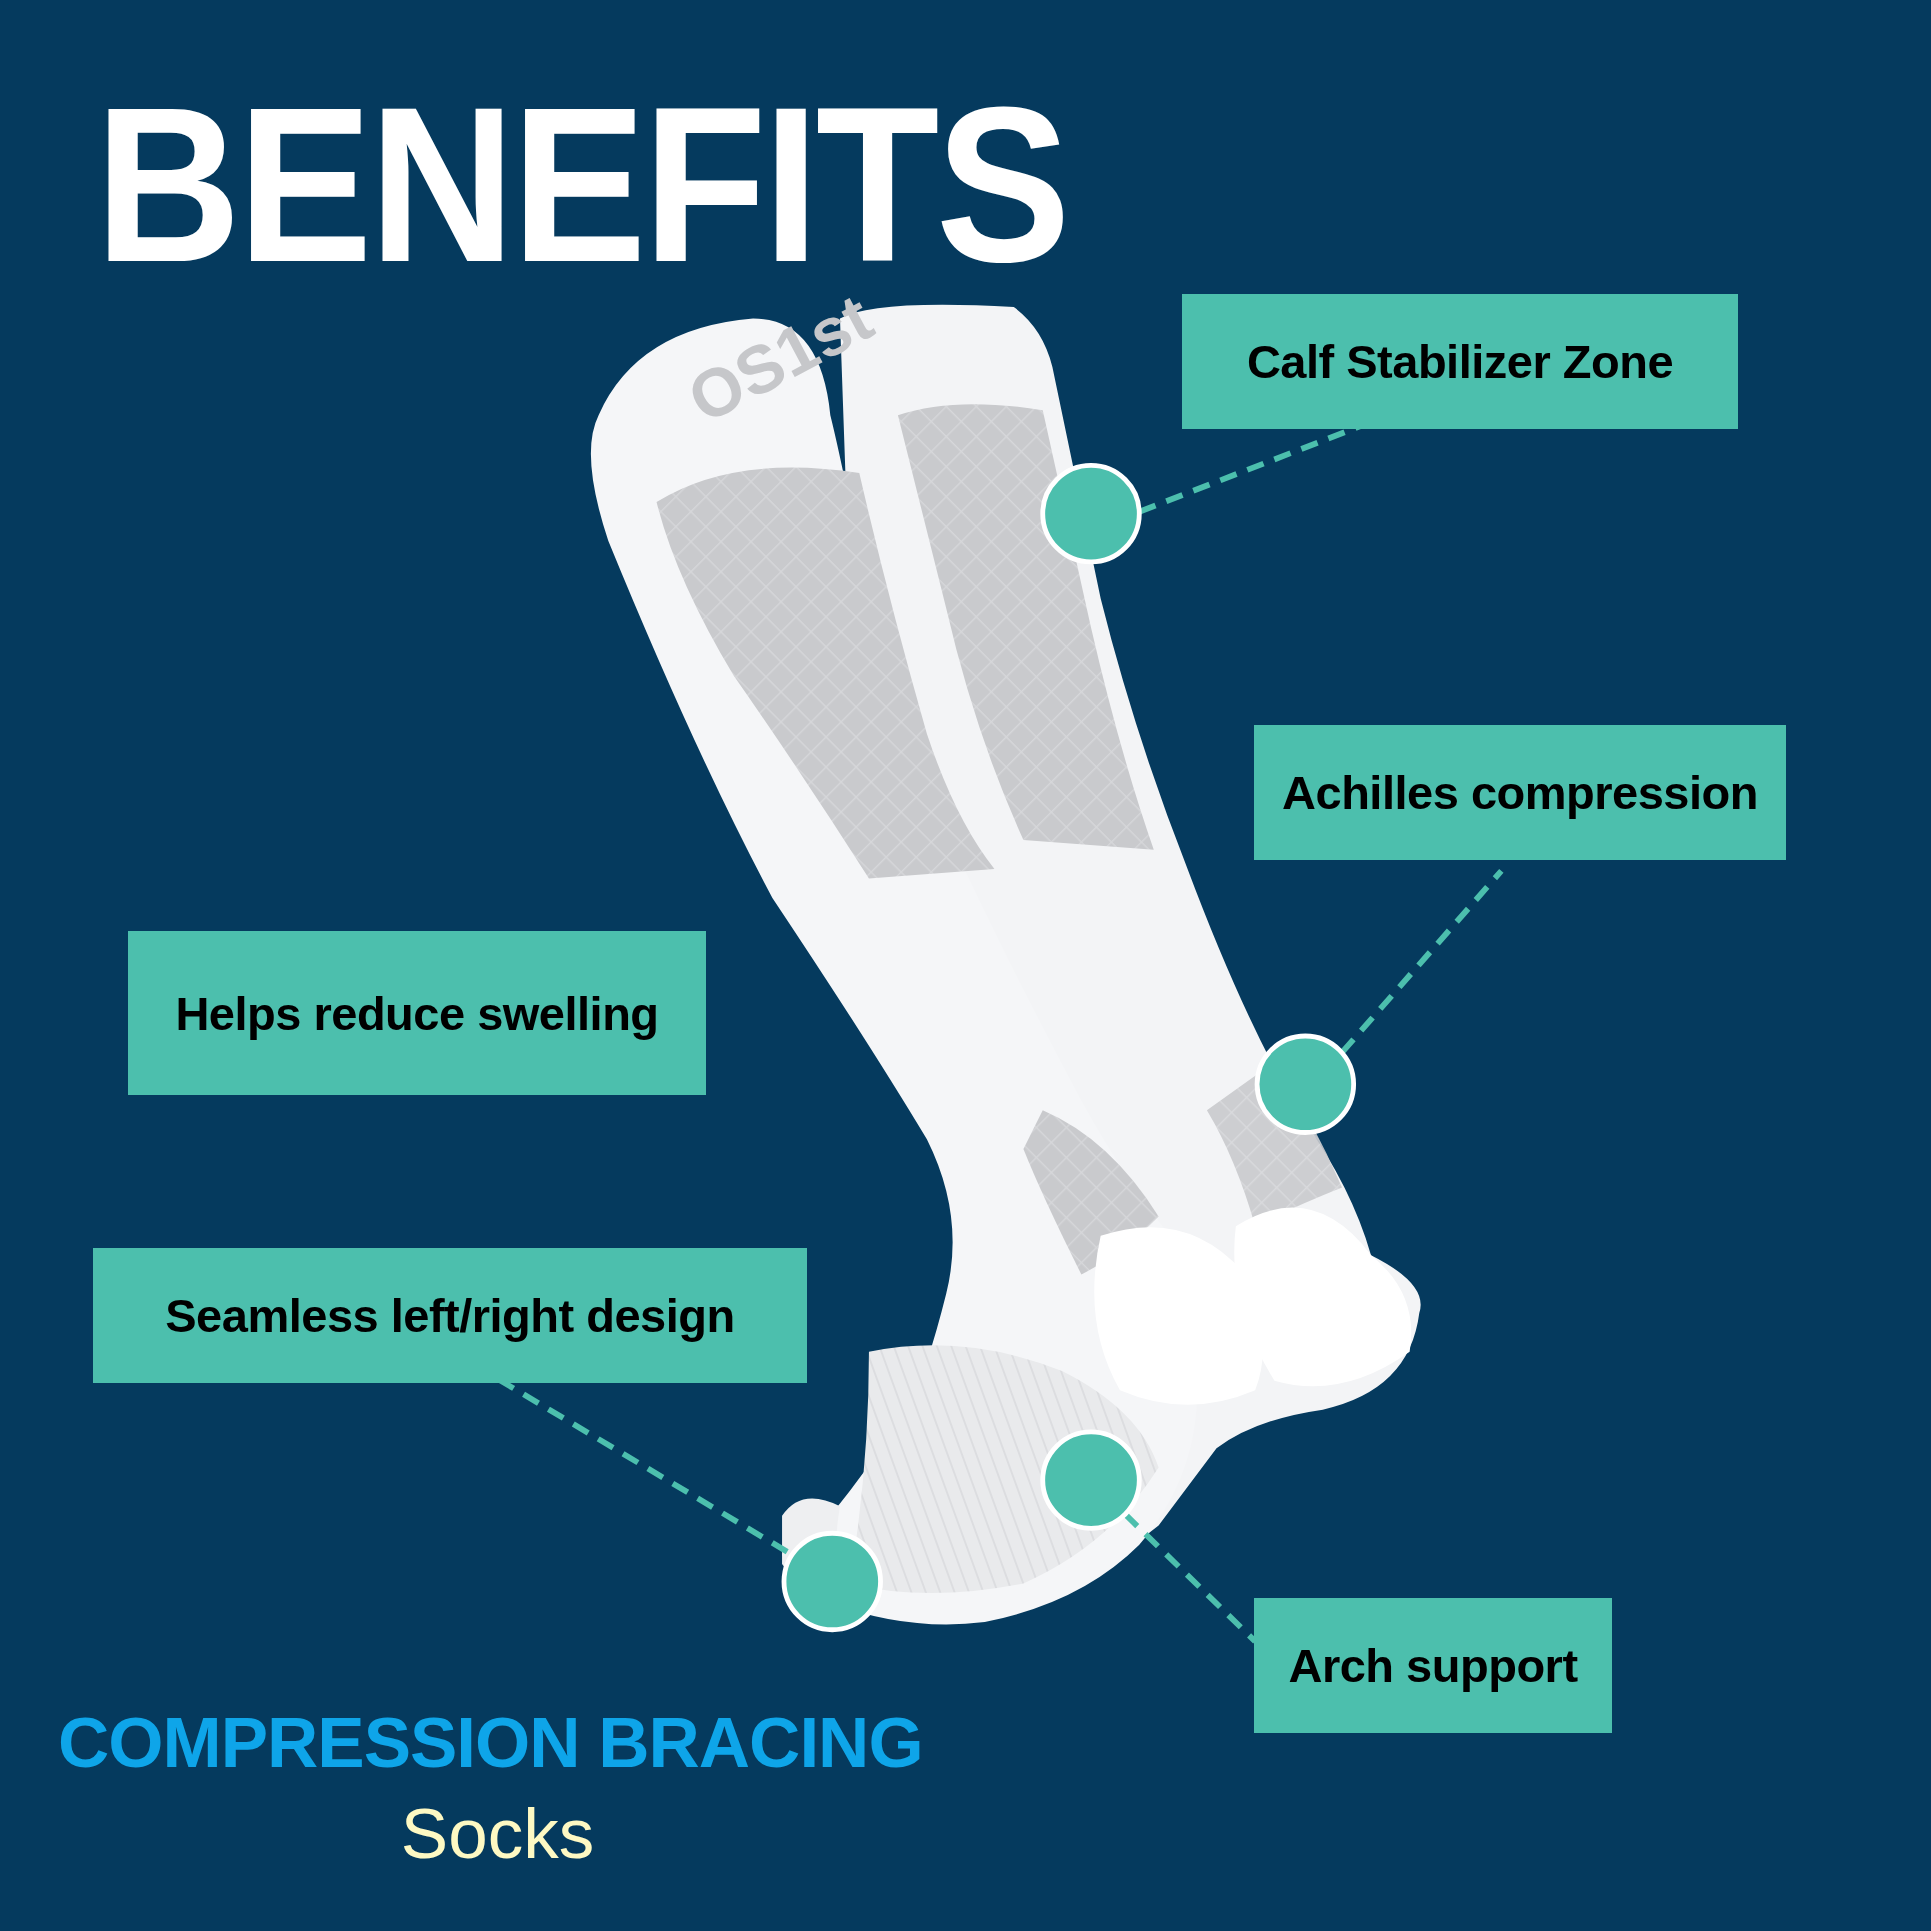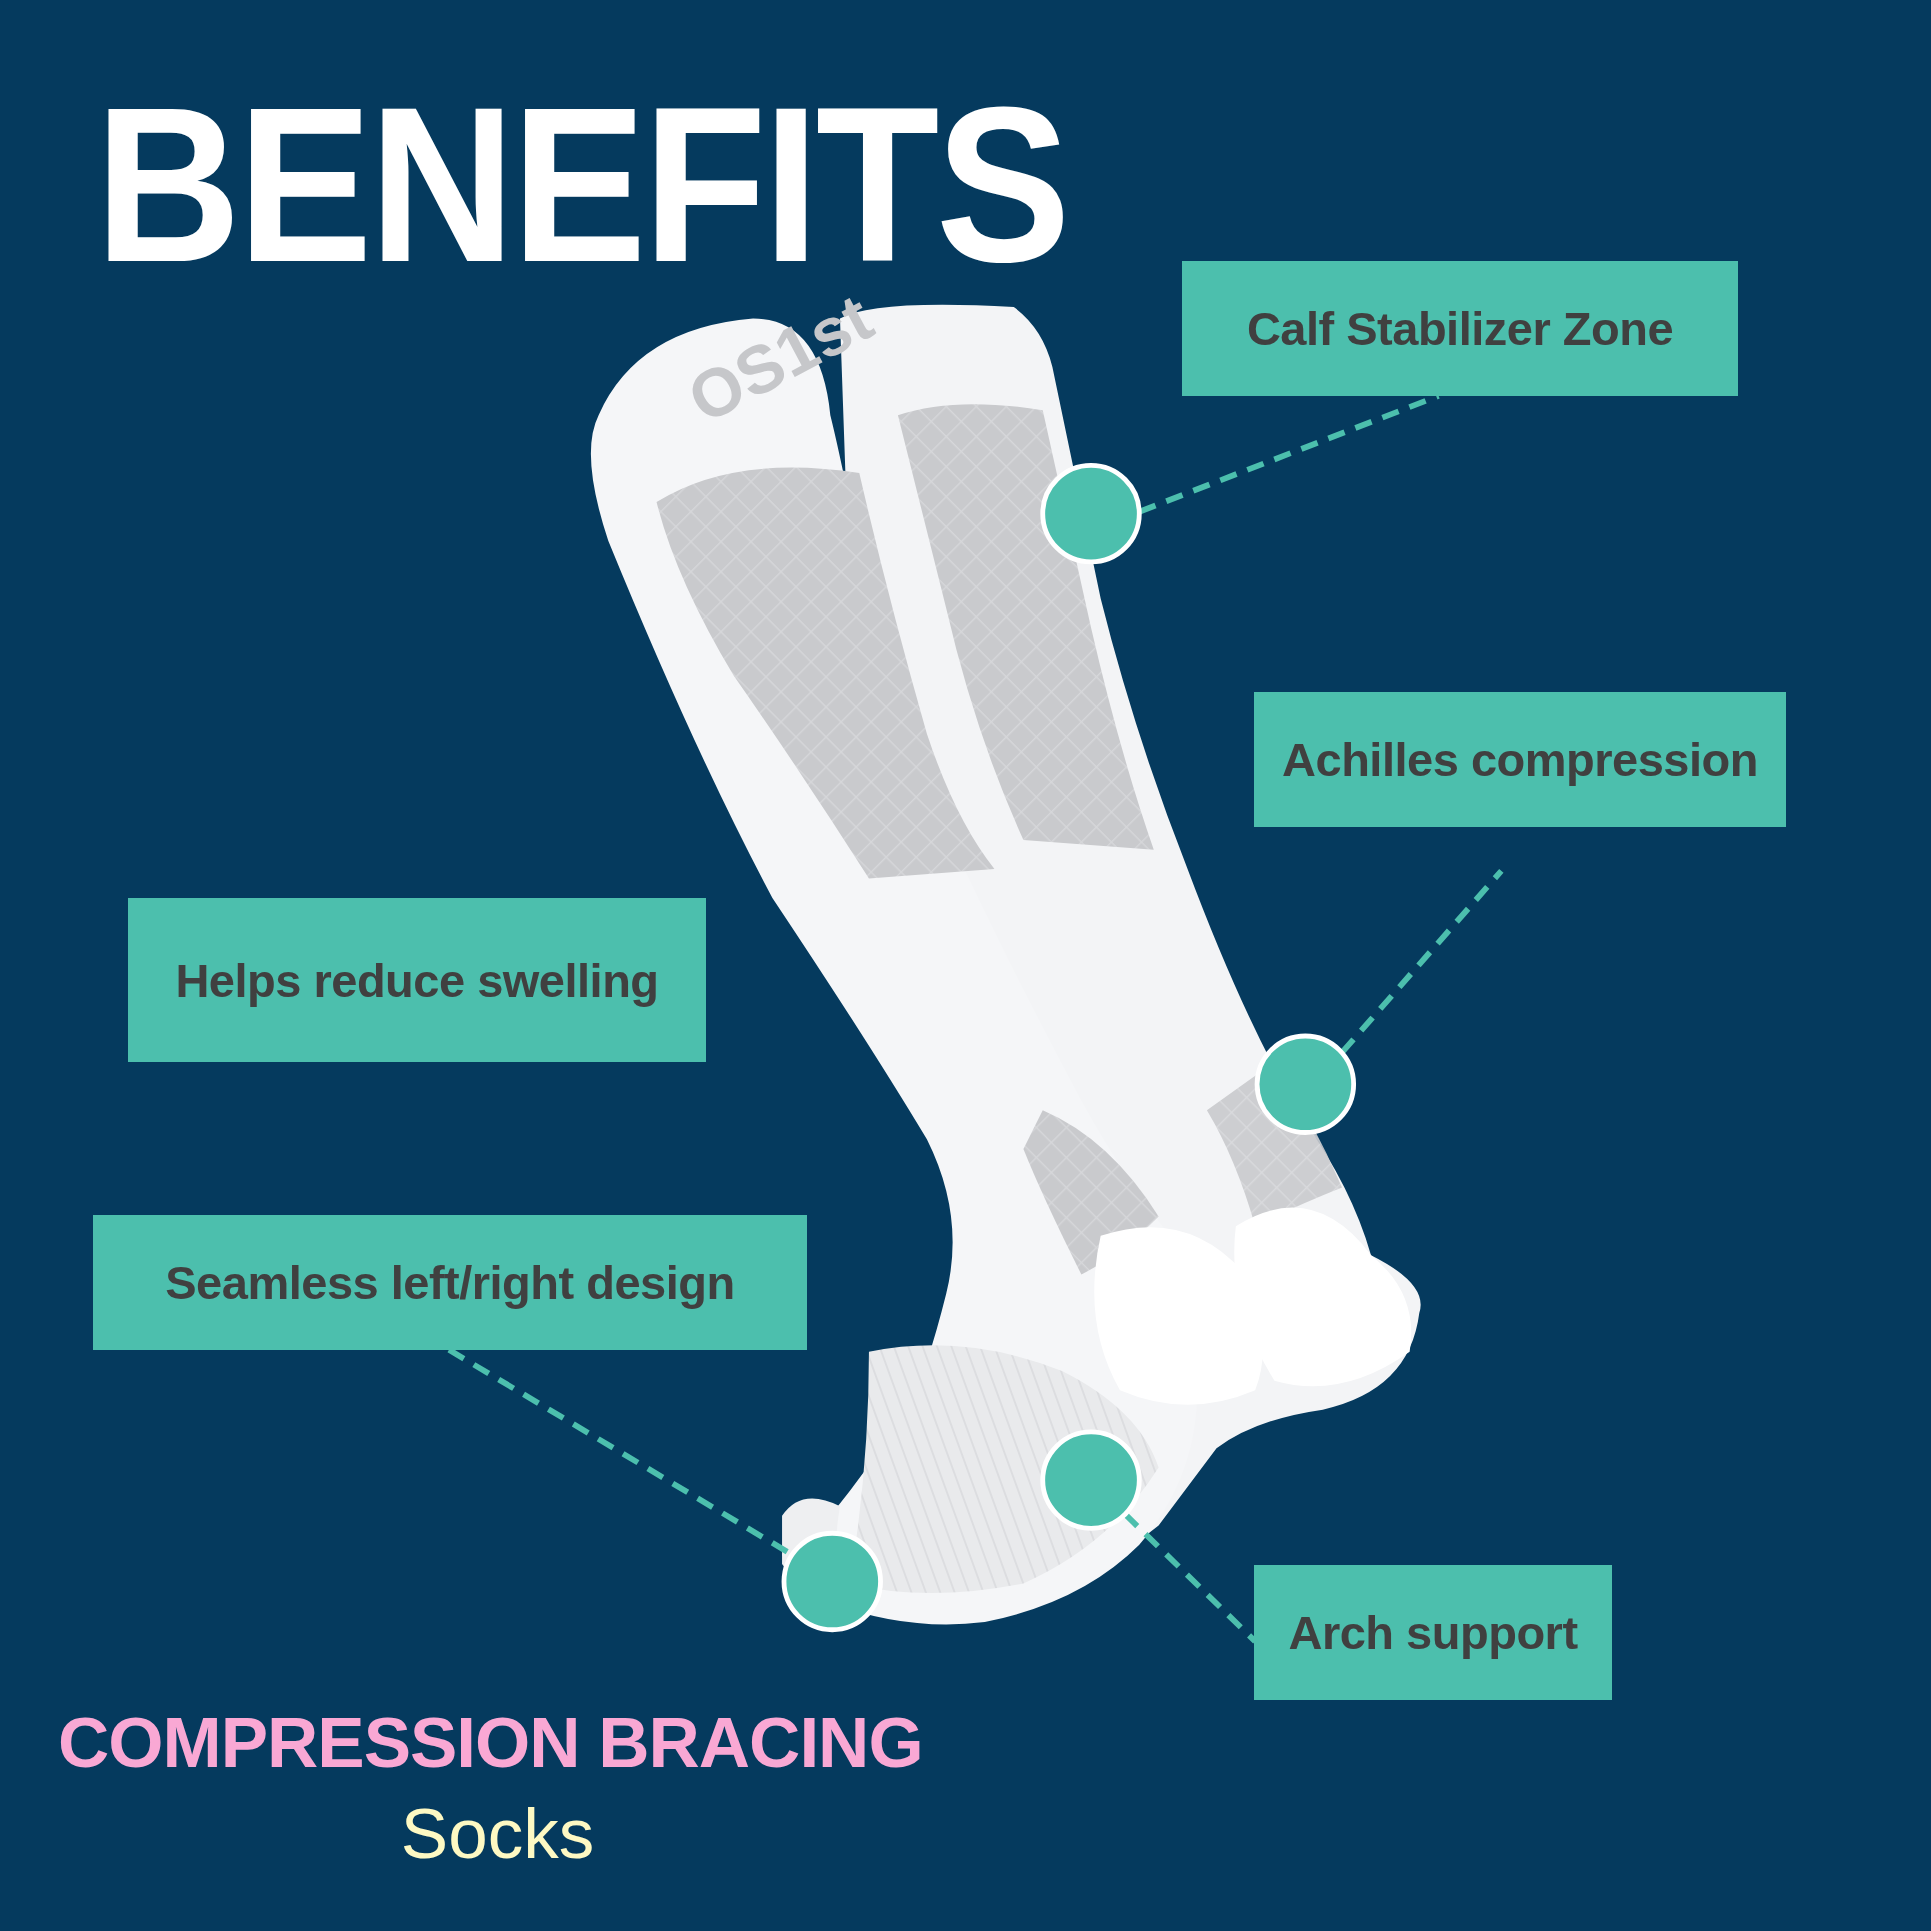--- a/index.html
+++ b/index.html
@@ -22,34 +22,35 @@
     transform: scaleX(0.92);
     transform-origin: left top;
   }
   .illustration {
     position: absolute; left: 0; top: 0;
     width: 1931px; height: 1931px;
   }
   .callout {
     position: absolute;
     background: #4cbfad;
-    color: #404040;
+    color: #000000;
     font-weight: 700;
     font-size: 47px;
     display: flex; align-items: center; justify-content: center;
     white-space: nowrap;
     letter-spacing: -0.5px;
+    margin-top: 33px;
   }
   .callout span { display: inline-block; }
   .footer-title {
     position: absolute;
     left: 58px; top: 1707px;
     width: 879px;
     margin: 0;
-    color: #f9a8d4;
+    color: #0ea5e9;
     font-weight: 700;
     font-size: 71px;
     line-height: 1;
     white-space: nowrap;
     letter-spacing: -1px;
   }
   .footer-sub {
     position: absolute;
     left: 58px; top: 1798px;
     width: 879px;

